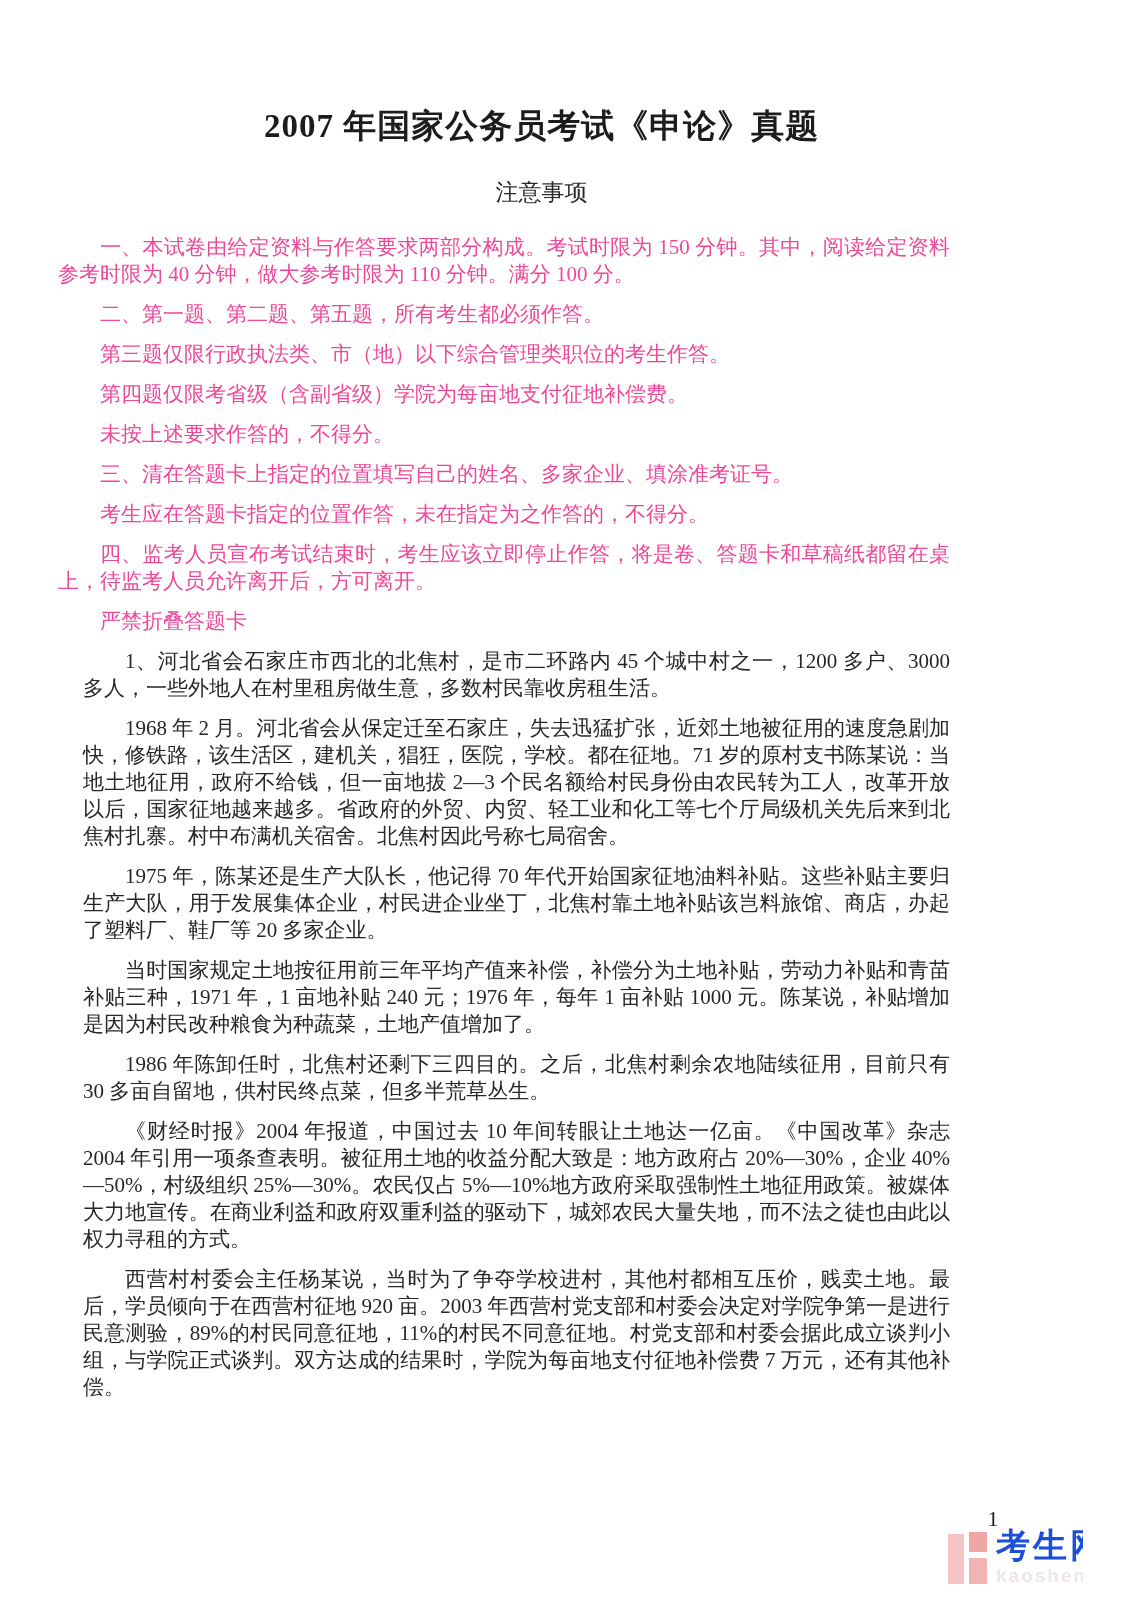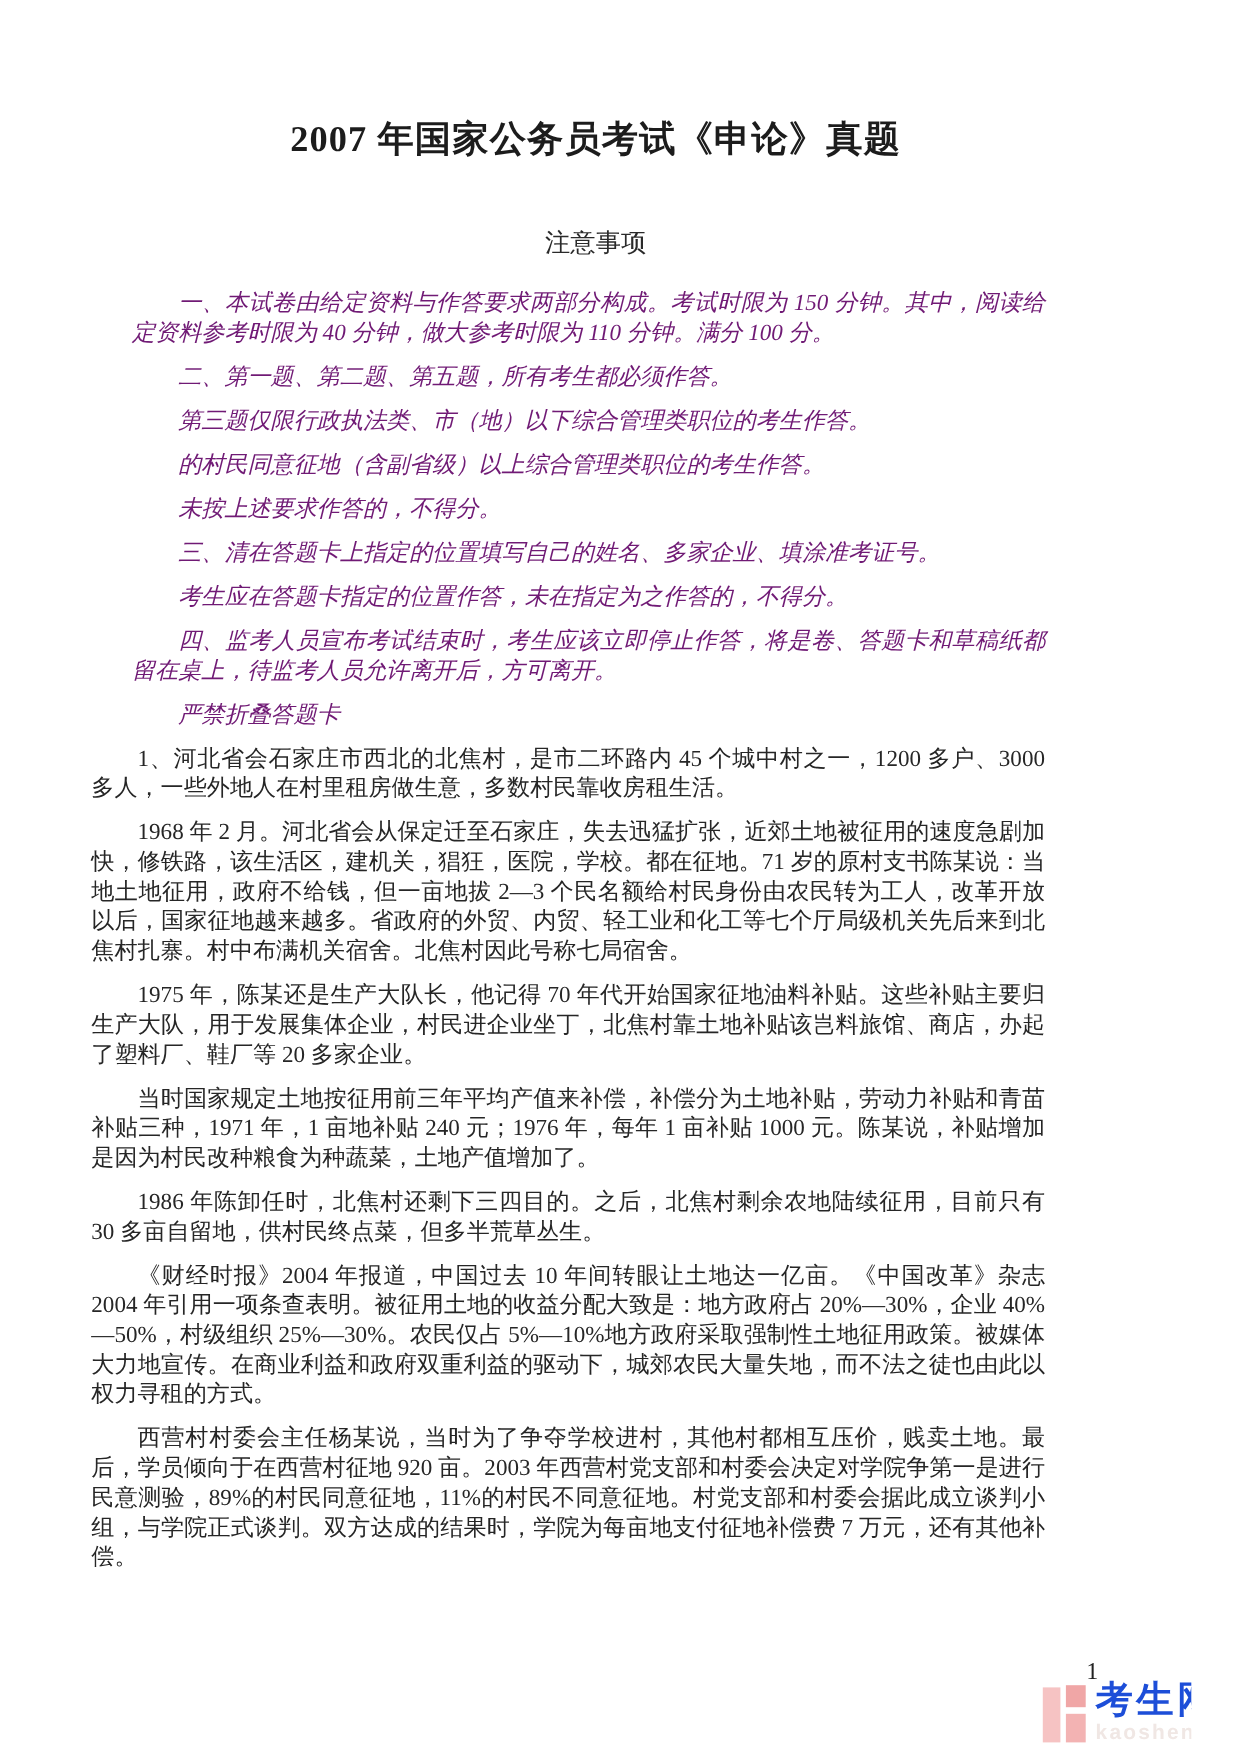--- a/index.html
+++ b/index.html
@@ -18,32 +18,31 @@
   }
   .doc-title {
     margin: 104px 133px 0 133px;
     text-align: center;
     font-size: 33px;
     font-weight: bold;
     letter-spacing: 1px;
     color: #1c1c1c;
   }
   .notice-heading {
-    margin: 56px 133px 0 133px;
+    margin: 28px 133px 0 133px;
     text-align: center;
     font-size: 23px;
     font-weight: normal;
     color: #2a2a2a;
   }
   .notices {
-    margin: 26px 133px 0 120px;
+    margin: 26px 133px 0 58px;
     font-size: 21px;
     line-height: 27px;
-    font-style: italic; 
-    color: #701a75;
+    color: #ec4899;
   }
   .notices p {
     margin: 0 0 13px 0;
     text-indent: 2em;
     text-align: justify;
   }
   .materials {
     margin: 0 133px 0 83px;
     font-size: 21px;
     line-height: 27px;
@@ -126,21 +125,21 @@
 <div class="page">
 
   <h1 class="doc-title">2007 年国家公务员考试《申论》真题</h1>
 
   <h2 class="notice-heading">注意事项</h2>
 
   <div class="notices">
     <p>一、本试卷由给定资料与作答要求两部分构成。考试时限为 150 分钟。其中，阅读给定资料参考时限为 40 分钟，做大参考时限为 110 分钟。满分 100 分。</p>
     <p>二、第一题、第二题、第五题，所有考生都必须作答。</p>
     <p>第三题仅限行政执法类、市（地）以下综合管理类职位的考生作答。</p>
-    <p>的村民同意征地（含副省级）以上综合管理类职位的考生作答。</p>
+    <p>第四题仅限考省级（含副省级）学院为每亩地支付征地补偿费。</p>
     <p>未按上述要求作答的，不得分。</p>
     <p>三、清在答题卡上指定的位置填写自己的姓名、多家企业、填涂准考证号。</p>
     <p>考生应在答题卡指定的位置作答，未在指定为之作答的，不得分。</p>
     <p>四、监考人员宣布考试结束时，考生应该立即停止作答，将是卷、答题卡和草稿纸都留在桌上，待监考人员允许离开后，方可离开。</p>
     <p>严禁折叠答题卡</p>
   </div>
 
   <div class="materials">
     <p>1、河北省会石家庄市西北的北焦村，是市二环路内 45 个城中村之一，1200 多户、3000 多人，一些外地人在村里租房做生意，多数村民靠收房租生活。</p>
     <p>1968 年 2 月。河北省会从保定迁至石家庄，失去迅猛扩张，近郊土地被征用的速度急剧加快，修铁路，该生活区，建机关，猖狂，医院，学校。都在征地。71 岁的原村支书陈某说：当地土地征用，政府不给钱，但一亩地拔 2—3 个民名额给村民身份由农民转为工人，改革开放以后，国家征地越来越多。省政府的外贸、内贸、轻工业和化工等七个厅局级机关先后来到北焦村扎寨。村中布满机关宿舍。北焦村因此号称七局宿舍。</p>

